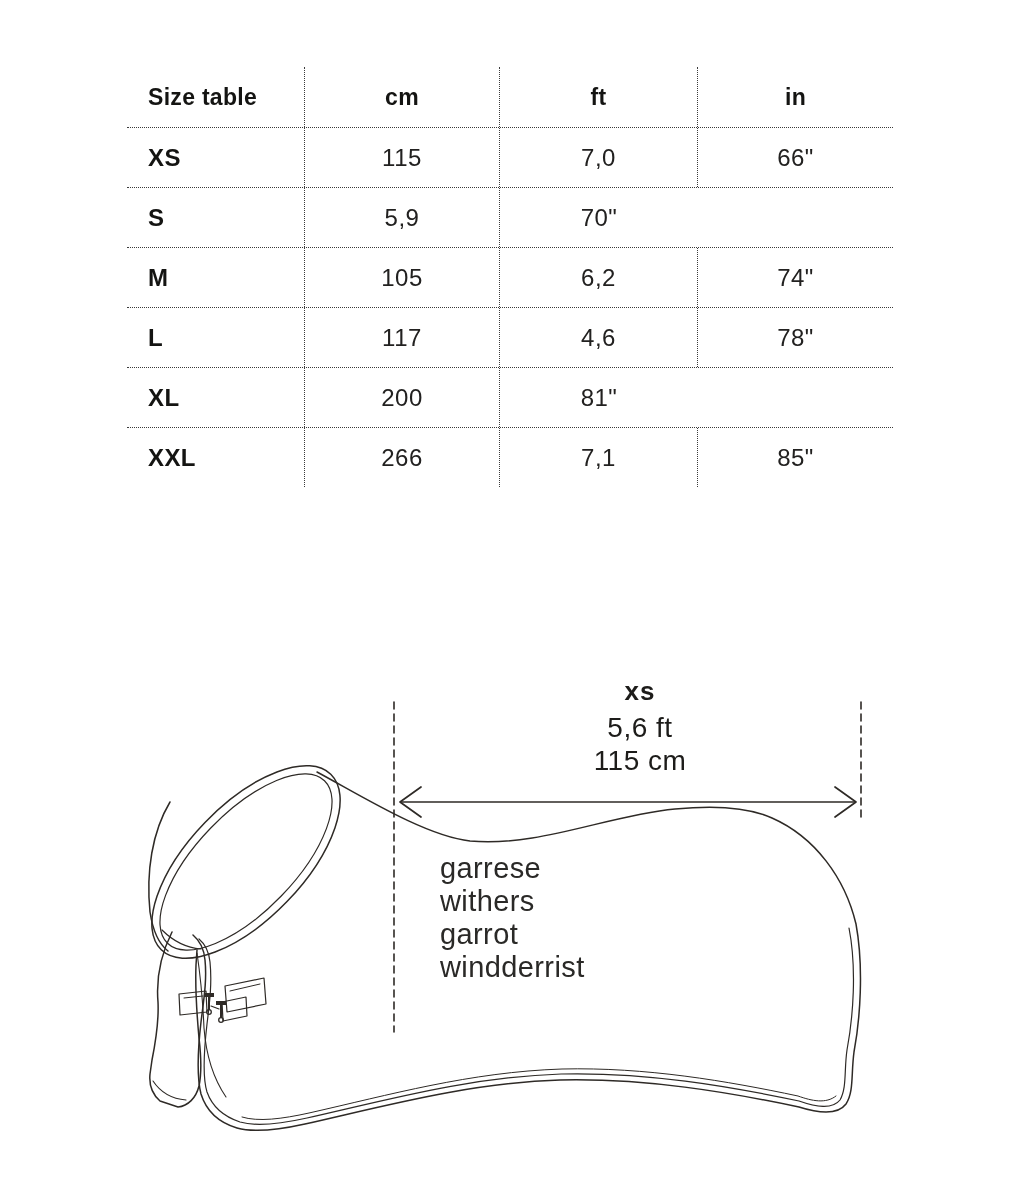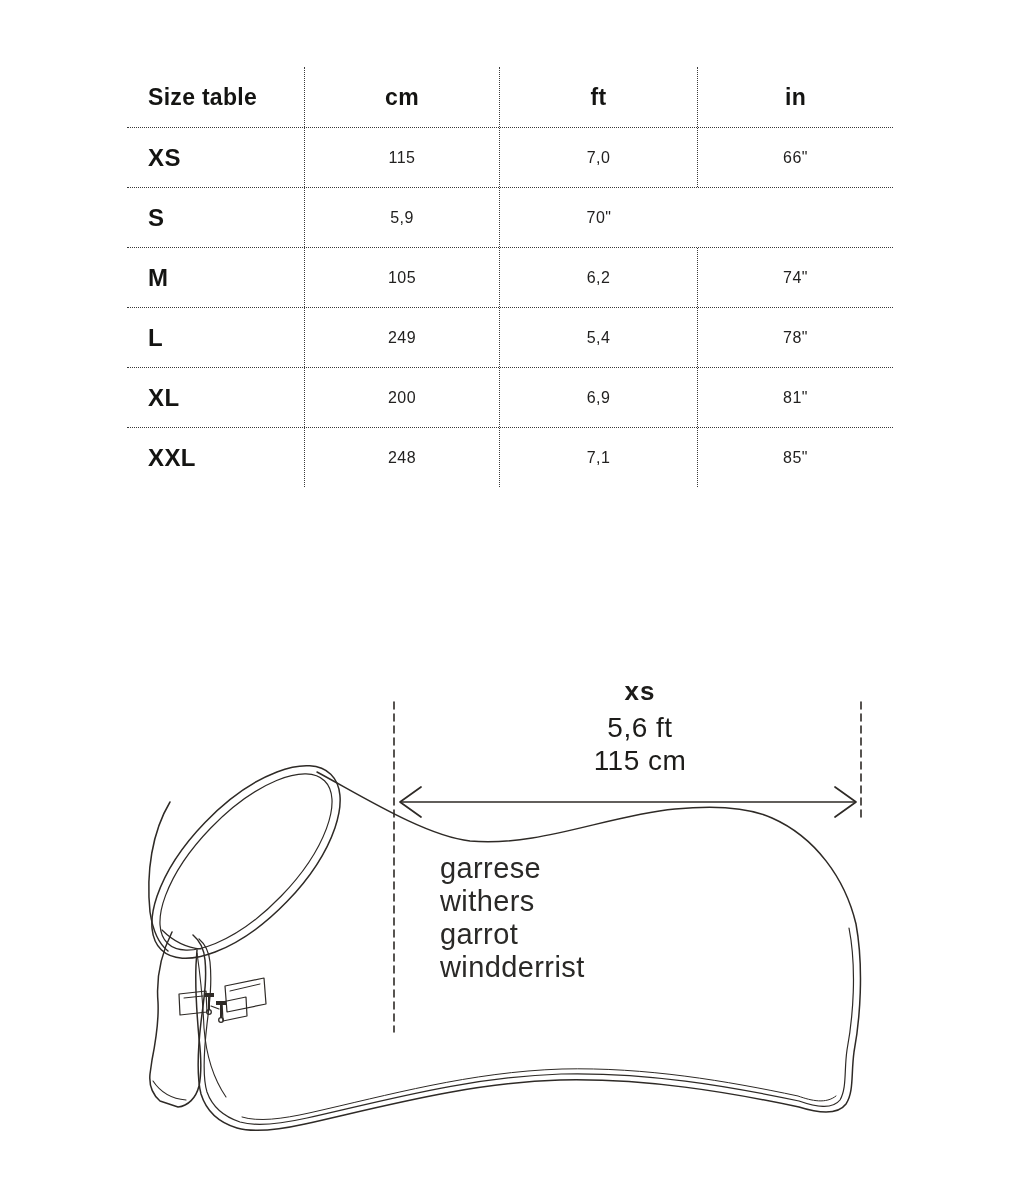--- a/index.html
+++ b/index.html
@@ -18,21 +18,21 @@
   .trow.header{height:60px;}
   .trow + .trow{border-top:1px dotted #3a3a3a;}
   .cell{
     display:flex;align-items:center;justify-content:center;
     box-sizing:border-box;
   }
   .cell:not(:last-child){border-right:1px dotted #3a3a3a;}
   .cell.first{justify-content:flex-start;padding-left:21px;}
   .th{font-size:23px;font-weight:700;color:#141412;letter-spacing:.3px;}
   .size-lab{font-size:24px;font-weight:700;color:#141412;letter-spacing:.4px;}
-  .val{font-size:16px;font-weight:300;color:#222120;letter-spacing:.5px;}
+  .val{font-size:24px;font-weight:300;color:#222120;letter-spacing:.5px;}
   
   .diagram{position:absolute;left:0;top:660px;width:1020px;height:540px;}
   svg text{fill:#1d1c1a;}
   .dim-bold{font-size:26px;font-weight:700;letter-spacing:1px;}
   .dim-val{font-size:28px;font-weight:300;letter-spacing:.5px;}
   .term{font-size:29px;font-weight:300;letter-spacing:.4px;fill:#2a2927;}
 </style>
 </head>
 <body>
 
@@ -55,33 +55,32 @@
     <div class="cell val">70"</div>
   </div>
   <div class="trow">
     <div class="cell first size-lab">M</div>
     <div class="cell val">105</div>
     <div class="cell val">6,2</div>
     <div class="cell val">74"</div>
   </div>
   <div class="trow">
     <div class="cell first size-lab">L</div>
-    <div class="cell val">249</div>
-    <div class="cell val">5,4</div>
+    <div class="cell val">117</div>
+    <div class="cell val">4,6</div>
     <div class="cell val">78"</div>
   </div>
   <div class="trow">
     <div class="cell first size-lab">XL</div>
     <div class="cell val">200</div>
-    <div class="cell val">6,9</div>
     <div class="cell val">81"</div>
   </div>
   <div class="trow">
     <div class="cell first size-lab">XXL</div>
-    <div class="cell val">248</div>
+    <div class="cell val">266</div>
     <div class="cell val">7,1</div>
     <div class="cell val">85"</div>
   </div>
 </div>
 
 <div class="diagram">
   <svg width="1020" height="540" viewBox="0 0 1020 540" xmlns="http://www.w3.org/2000/svg" fill="none" stroke="#2e2a26" stroke-width="1.5" stroke-linecap="round" stroke-linejoin="round">
 
     <line x1="394" y1="42" x2="394" y2="372" stroke-dasharray="7 5" stroke-width="1.6"></line>
     <line x1="861" y1="42" x2="861" y2="162" stroke-dasharray="7 5" stroke-width="1.6"></line>

